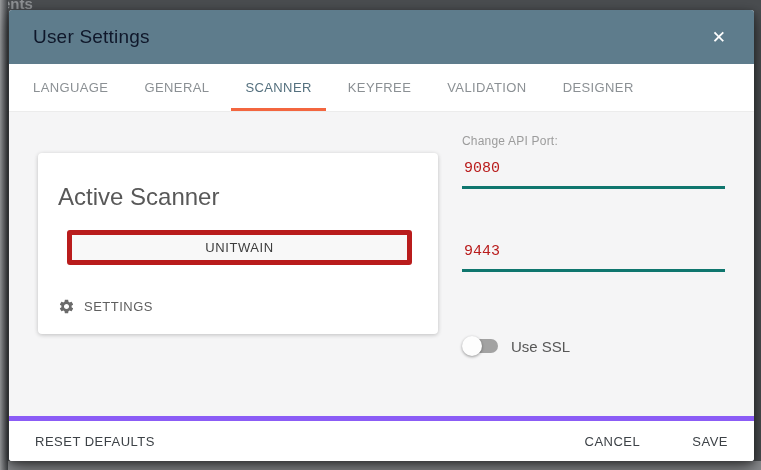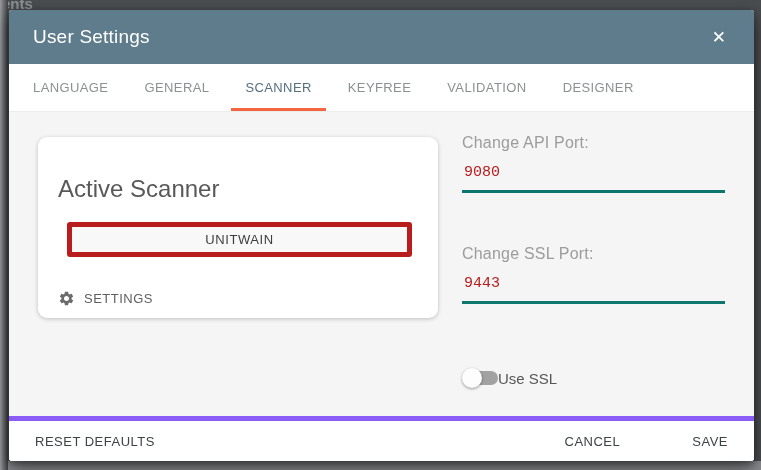--- a/index.html
+++ b/index.html
@@ -30,21 +30,21 @@
     position:absolute; left:9px; top:10px; width:745px; height:451px;
     border-radius:3px; overflow:hidden; background:#f5f5f6;
     box-shadow:0 8px 18px rgba(0,0,0,.5), 0 2px 6px rgba(0,0,0,.35);
     display:flex; flex-direction:column;
   }
 
   .modal-header{
     height:54px; flex:0 0 54px; background:#5e7c8c;
     display:flex; align-items:center; padding:0 24px;
   }
-  .modal-title{ color:#ffffff; font-size:19px; font-weight:500; letter-spacing:.2px; }
+  .modal-title{ color:#0f172a; font-size:19px; font-weight:500; letter-spacing:.2px; }
   .close-btn{
     margin-left:auto; color:#ffffff; font-size:17px; line-height:1;
     cursor:pointer; padding:4px; font-weight:400;
   }
 
   .tabs{
     height:48px; flex:0 0 48px; background:#ffffff;
     border-bottom:1px solid #ececec;
     display:flex; align-items:stretch; padding-left:10px;
   }
@@ -54,70 +54,70 @@
     border-bottom:3px solid transparent; padding-top:3px;
   }
   .tab.active{ color:#54707e; border-bottom-color:#f3663f; font-weight:500; }
 
   .modal-body{
     flex:1 1 auto; background:#f5f5f6; display:flex;
     padding:22px 29px 0 29px;
   }
 
   .card{
-    width:400px; height:181px; margin-top:3px; background:#ffffff;
-    border-radius:9px; box-shadow:0 1px 4px rgba(0,0,0,.22);
-    padding-top:38px;
+    width:400px; height:181px; margin-top:19px; background:#ffffff;
+    border-radius:4px; box-shadow:0 1px 4px rgba(0,0,0,.22);
+    padding-top:30px;
   }
   .card-heading{ font-size:24px; font-weight:400; color:#585858; margin-left:20px; line-height:28px; }
   .scanner-btn{
     display:block; margin:19px 26px 0 29px; width:345px; height:35px;
     background:#f8f8f8; border:5px solid #b91c1c; border-radius:3px;
     font-family:inherit; font-size:13px; letter-spacing:.6px; color:#3d3d3d;
     text-align:center; cursor:pointer;
   }
   .settings-row{
     display:flex; align-items:center; gap:9px; margin:33px 0 0 20px;
     cursor:pointer;
   }
   .settings-row svg{ display:block; }
   .settings-label{ font-size:13px; letter-spacing:.5px; color:#5f5f5f; font-weight:500; }
 
   .right-col{ flex:1; margin-left:24px; }
-  .field-label{ font-size:16px; color:#9c9c9c; letter-spacing:.2px; display:block; }
+  .field-label{ font-size:12px; color:#9c9c9c; letter-spacing:.2px; display:block; }
   .field-input{
     display:block; width:100%; margin-top:10px; padding:2px 2px 9px 2px;
     font-family:Liberation Mono, monospace; font-size:15px; color:#b91c1c;
     background:transparent; border:none; border-bottom:3px solid #0f766e;
     outline:none;
   }
   .field + .field{ margin-top:52px; }
 
   .toggle-row{ display:flex; align-items:center; margin-top:64px; }
   .toggle{ position:relative; width:36px; height:20px; cursor:pointer; flex:0 0 36px; }
   .toggle-track{
     position:absolute; left:2px; top:3px; width:34px; height:14px;
     border-radius:7px; background:#a2a2a2;
   }
   .toggle-knob{
     position:absolute; left:0; top:0; width:20px; height:20px; border-radius:50%;
     background:#fdfdfd; box-shadow:0 1px 3px rgba(0,0,0,.4);
   }
-  .toggle-label{ font-size:15px; color:#575757; }
+  .toggle-label{ margin-left:13px; font-size:15px; color:#575757; }
 
   .modal-footer{
     flex:0 0 45px; height:45px; background:#ffffff; border-top:5px solid #8b5cf6;
     display:flex; align-items:center; padding:0 24px;
   }
   .footer-btn{
     background:none; border:none; font-family:inherit; cursor:pointer;
     font-size:13px; letter-spacing:.5px; color:#3d4247; font-weight:500; padding:4px 2px;
   }
   .btn-cancel{ margin-left:auto; }
-  .btn-save{ margin-left:68px; }
+  .btn-save{ margin-left:48px; }
 </style>
 </head>
 <body>
 
 <div class="bg-clipped-text">ents</div>
 <div class="bg-left-strip"></div>
 <div class="bg-bottom-strip"></div>
 
 <div class="modal">
 
@@ -149,21 +149,20 @@
         <span class="settings-label">SETTINGS</span>
       </div>
     </div>
 
     <div class="right-col">
       <div class="field">
         <label class="field-label">Change API Port:</label>
         <input class="field-input" type="text" value="9080" style="">
       </div>
       <div class="field">
-        <label class="field-label">Change SSL Port:</label>
         <input class="field-input" type="text" value="9443" style="">
       </div>
 
       <div class="toggle-row">
         <div class="toggle">
           <div class="toggle-track"></div>
           <div class="toggle-knob"></div>
         </div>
         <span class="toggle-label">Use SSL</span>
       </div>

